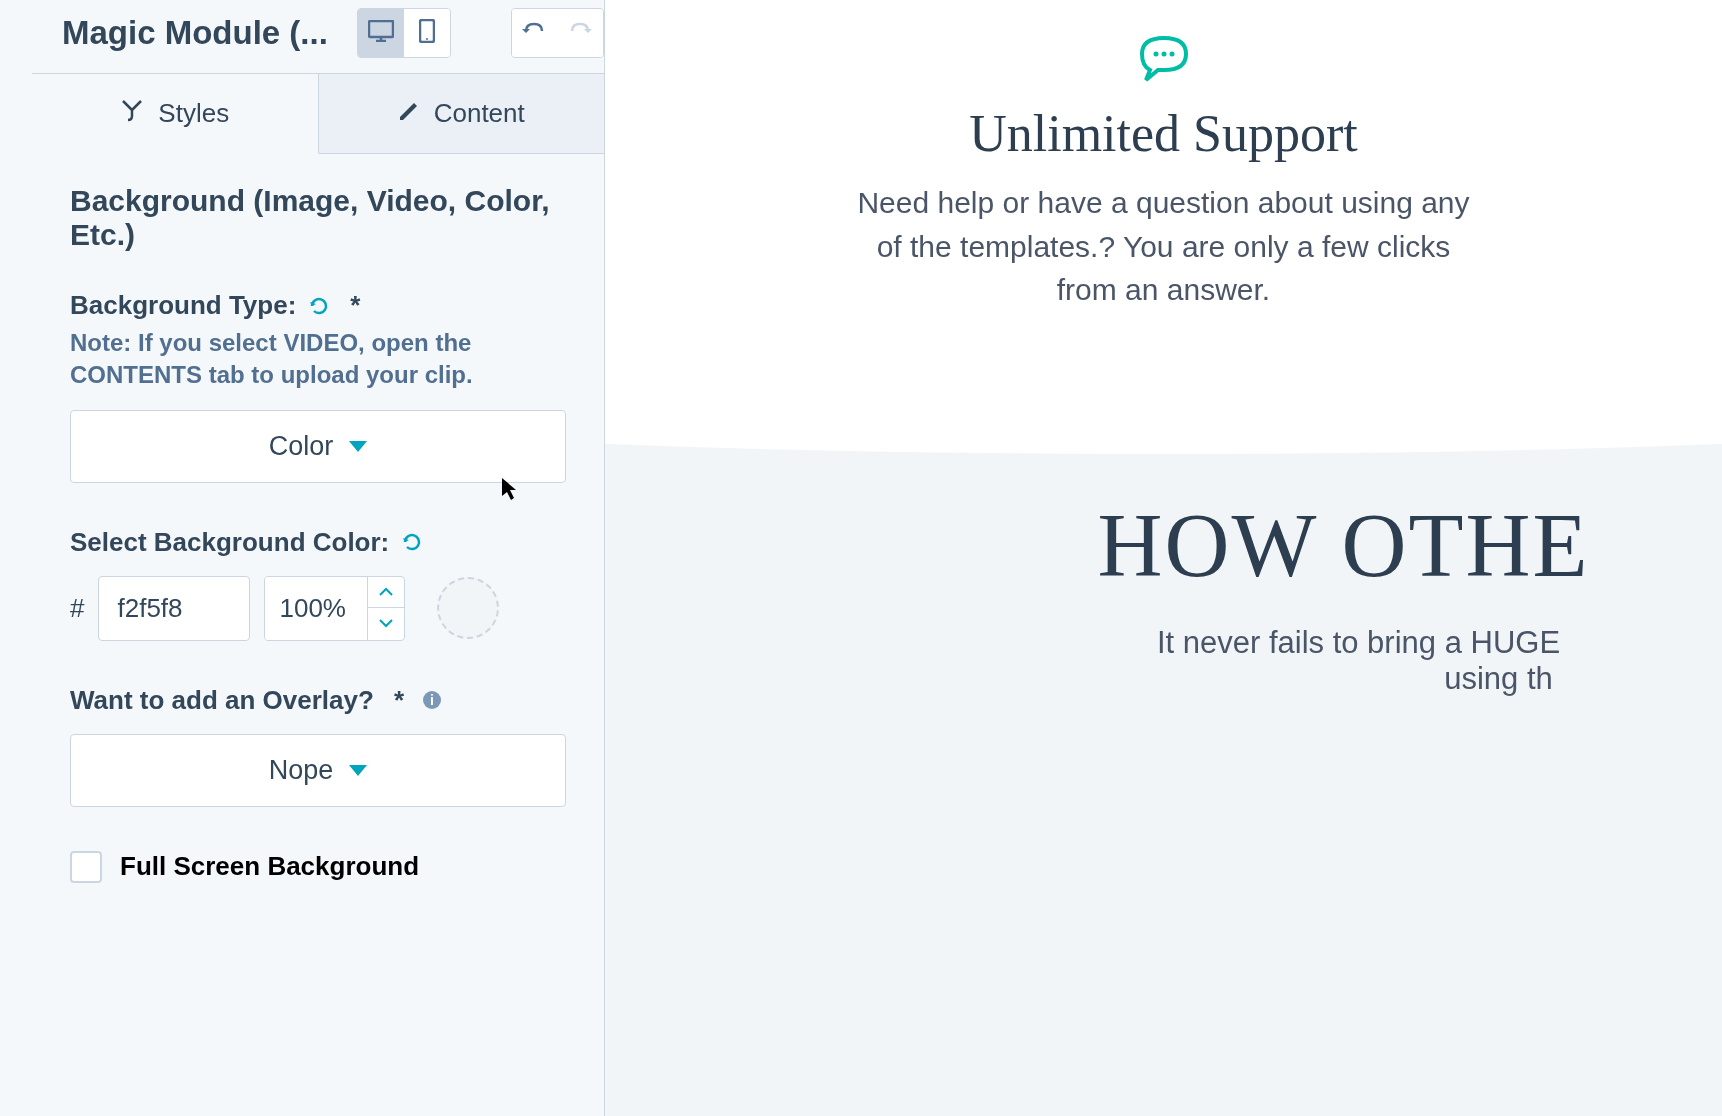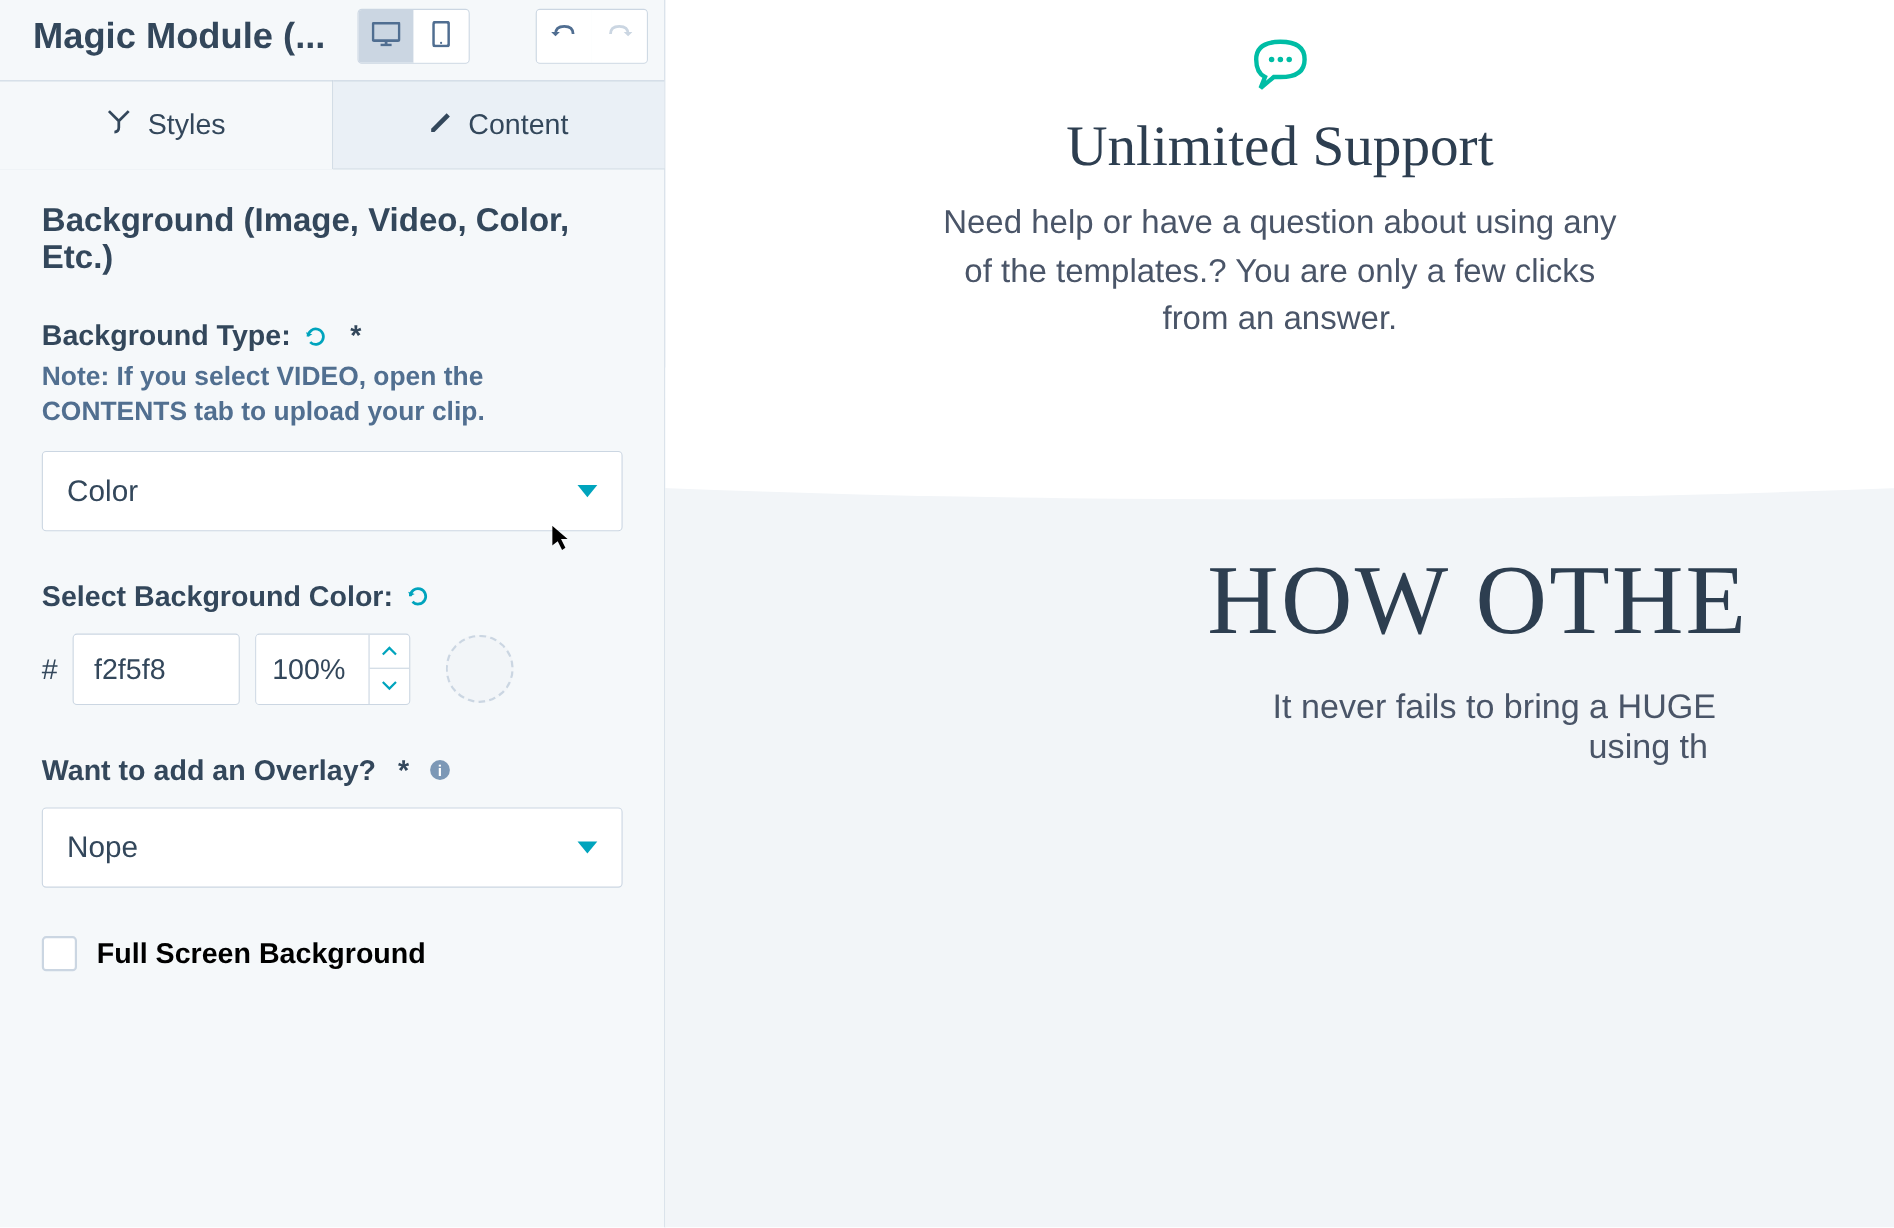--- a/index.html
+++ b/index.html
@@ -10,20 +10,21 @@
       height: 1116px;
       overflow: hidden;
       background: #fff;
     }
     .sidebar {
       width: 605px;
       background: #f5f8fa;
       border-right: 1px solid #cbd6e2;
       display: flex;
       flex-direction: column;
+      padding-left: 32px;
     }
     .header-row {
       display: flex;
       align-items: center;
       padding: 8px 0 15px 30px;
       gap: 20px;
     }
     .module-title {
       font-size: 33px;
       font-weight: 700;
@@ -119,21 +120,21 @@
       line-height: 1.35;
     }
     .asterisk { color: #33475b; font-weight: 700; margin-left: 8px; }
     .select-wrap {
       margin-top: 18px;
       border: 1px solid #cbd6e2;
       border-radius: 4px;
       background: #fff;
       display: flex;
       align-items: center;
-      justify-content: space-between;
+      justify-content: center;
       padding: 20px 22px;
       font-size: 27px;
       color: #33475b;
       cursor: pointer;
       gap: 16px;
     }
     .caret-down {
       width: 0; height: 0;
       border-left: 9px solid transparent;
       border-right: 9px solid transparent;

